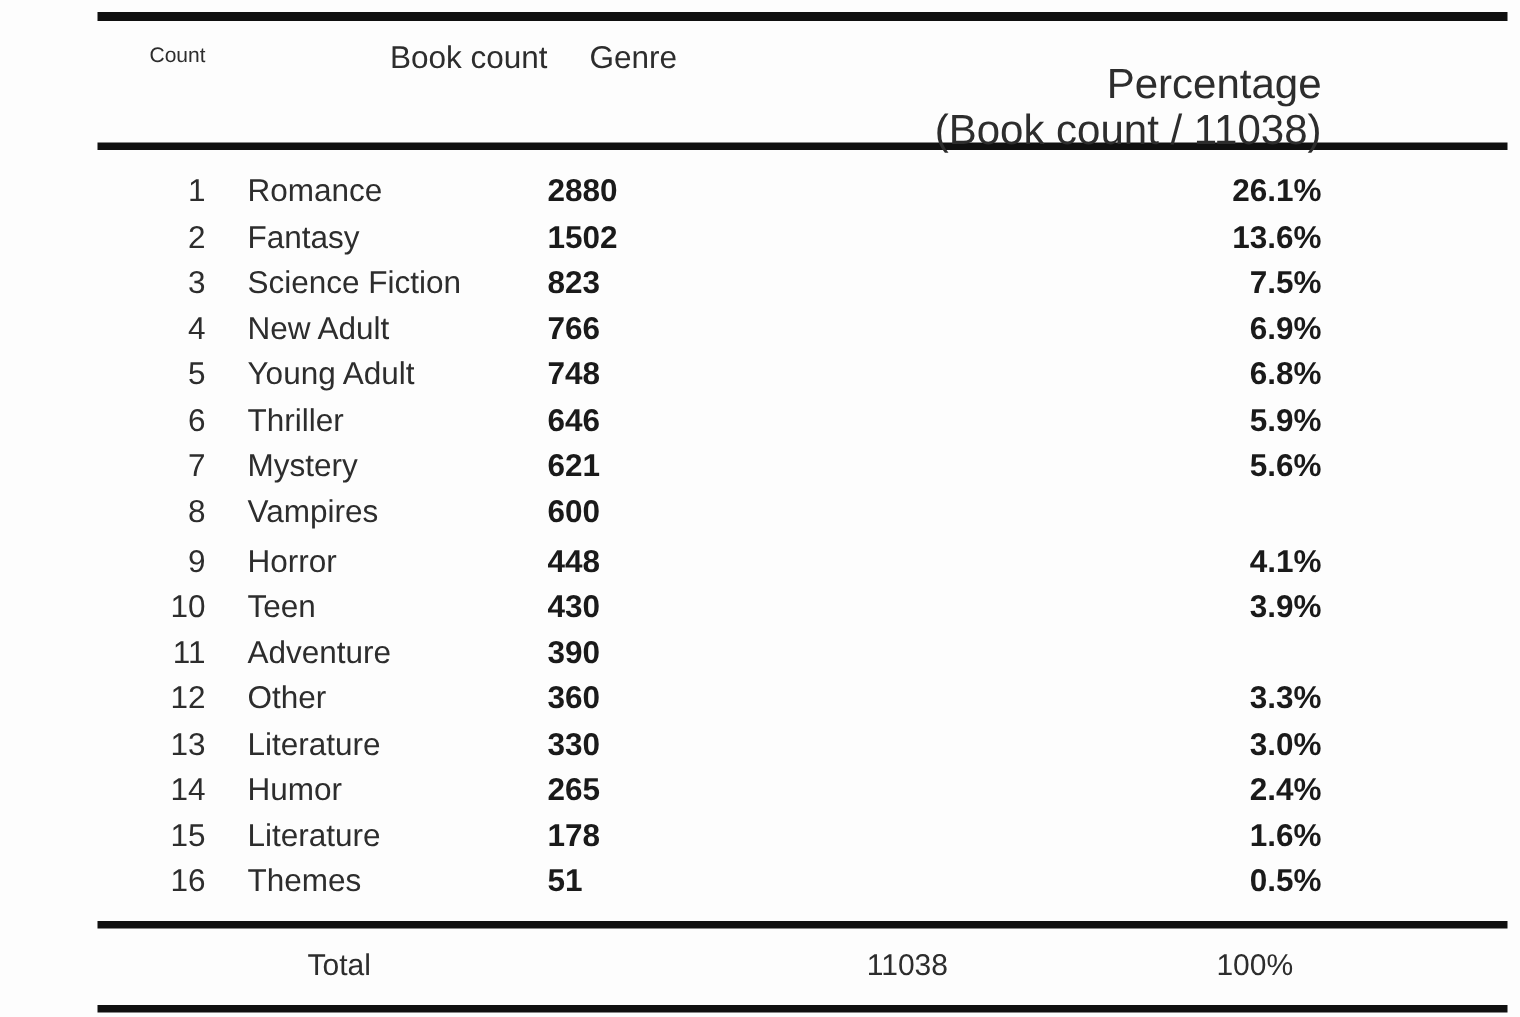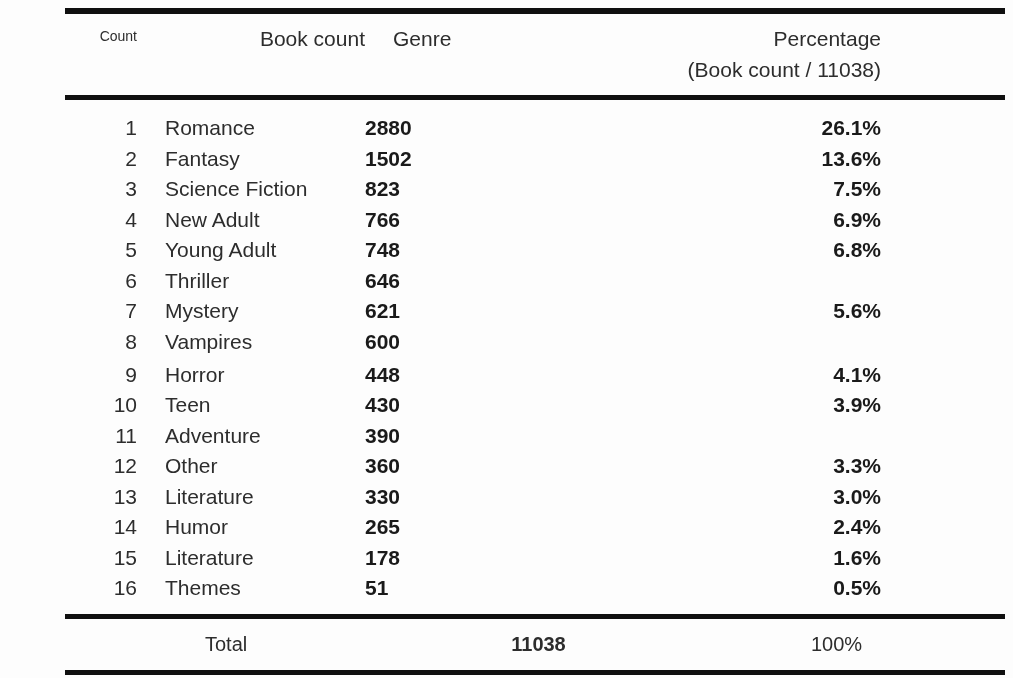--- a/index.html
+++ b/index.html
@@ -53,23 +53,23 @@
     padding-top: 9px;
   }
   .h-book {
     text-align: right;
     font-size: 21px;
     line-height: 31px;
     padding-top: 9px;
   }
   .h-pct {
     text-align: right;
-    font-size: 21px;
+    font-size: 28px;
     line-height: 31px;
-    padding-top: 9px;
+    padding-top: 26px;
   }
 
   
   .tbody { padding-top: 13px; padding-bottom: 1px; }
   .row {
     height: 30.5px;
     line-height: 30.5px;
     font-size: 21px;
   }
   .gap-above { margin-top: 2.5px; }
@@ -79,21 +79,21 @@
   .c-pct   { text-align: right; font-weight: 700; color: #1a1a1a; }
 
   
   .total-row {
     height: 51px;
     line-height: 51px;
     font-size: 20px;
     gap: 40px;
   }
   .t-label { padding-left: 28px; }
-  .t-count { text-align: center; font-weight: bold; }
+  .t-count { text-align: right; }
   .t-pct   { text-align: center; }
 
   .cell { display: block; white-space: nowrap; overflow: hidden; }
 </style>
 </head>
 <body>
 
 <div class="page">
   <div class="table-wrap">
 
@@ -145,20 +145,21 @@
         <span class="cell c-rank">5</span>
         <span class="cell c-genre">Young Adult</span>
         <span class="cell c-count">748</span>
         <span class="cell c-pct">6.8%</span>
       </div>
 
       <div class="grid row">
         <span class="cell c-rank">6</span>
         <span class="cell c-genre">Thriller</span>
         <span class="cell c-count">646</span>
+        <span class="cell c-pct">5.9%</span>
       </div>
 
       <div class="grid row">
         <span class="cell c-rank">7</span>
         <span class="cell c-genre">Mystery</span>
         <span class="cell c-count">621</span>
         <span class="cell c-pct">5.6%</span>
       </div>
 
       <div class="grid row">

